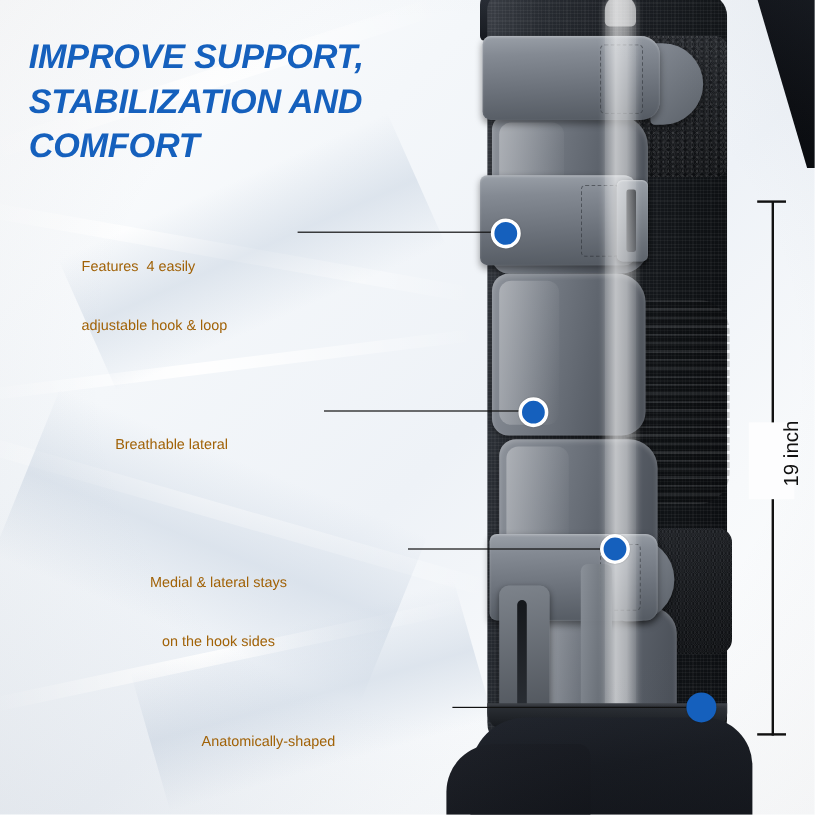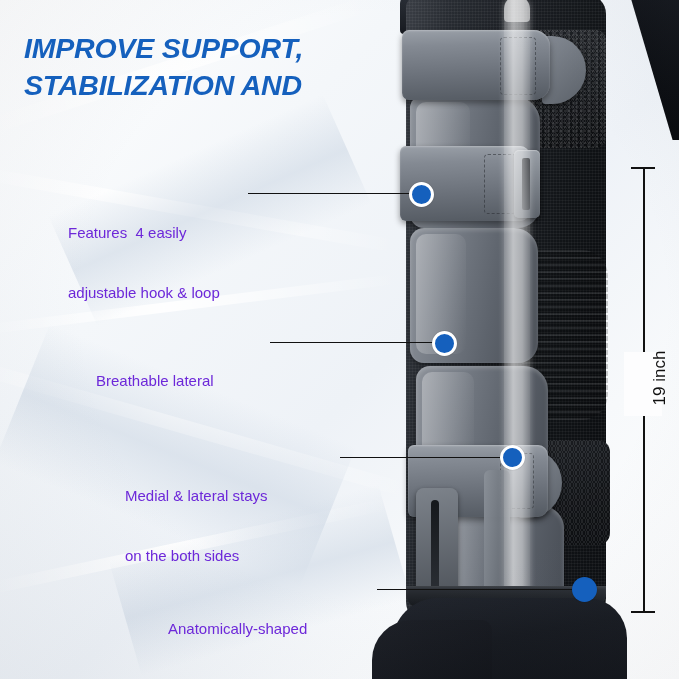--- a/index.html
+++ b/index.html
@@ -18,21 +18,21 @@
 
   
   .headline{
     position:absolute;left:24px;top:30px;width:370px;
     color:#1560bd;font-weight:bold;font-size:28.5px;line-height:1.30;
     letter-spacing:-.2px;text-transform:uppercase;
   }
   .headline div{white-space:pre;font-style:italic;}
 
   
-  .callout{position:absolute;color:#6d28d9;font-size:15px;line-height:1.35;white-space:pre;}
+  .callout{position:absolute;color:#a16207;font-size:12px;line-height:1.35;white-space:pre;}
   .leader{position:absolute;height:0;border-top:1.6px solid #111;}
   .dot{position:absolute;width:25px;height:25px;border-radius:50%;
        background:#1560bd;border:3.5px solid #ffffff;box-sizing:border-box;
        box-shadow:0 0 1px rgba(0,0,0,.35);}
   .dot.nobr{border:none;width:25px;height:25px;}
 
   
   .dim-line{position:absolute;left:643px;top:168px;width:0;height:445px;border-left:2px solid #111;}
   .dim-cap{position:absolute;height:0;width:24px;border-top:2px solid #111;left:631px;}
   .dim-label{position:absolute;left:600px;top:368px;width:120px;text-align:center;
@@ -187,38 +187,39 @@
 
     <div class="sleeve-edge"></div>
     <div class="pants-bottom"></div>
     <div class="pants-bottom2"></div>
   </div>
   <div class="vignette"></div>
 
   <div class="headline">
     <div>IMPROVE SUPPORT,</div>
     <div>STABILIZATION AND</div>
+    <div>COMFORT</div>
   </div>
 
   <div class="callout" style="left:68px;top:182px;">
     <div>Features  4 easily</div>
     <div>adjustable hook &amp; loop</div>
   </div>
   <div class="leader" style="left:248px;top:193px;width:166px;"></div>
   <div class="dot" style="left:409px;top:182px;"></div>
 
   <div class="callout" style="left:96px;top:330px;">
     <div>Breathable lateral</div>
   </div>
   <div class="leader" style="left:270px;top:342px;width:167px;"></div>
   <div class="dot" style="left:432px;top:331px;"></div>
 
-  <div class="callout" style="left:125px;top:445px;">
+  <div class="callout" style="left:125px;top:445px;text-align:center;">
     <div>Medial &amp; lateral stays</div>
-    <div>on the both sides</div>
+    <div>on the hook sides</div>
   </div>
   <div class="leader" style="left:340px;top:457px;width:165px;"></div>
   <div class="dot" style="left:500px;top:445px;"></div>
 
   <div class="callout" style="left:168px;top:578px;">
     <div>Anatomically-shaped</div>
     
   </div>
   <div class="leader" style="left:377px;top:589px;width:198px;"></div>
   <div class="dot nobr" style="left:572px;top:577px;"></div>

